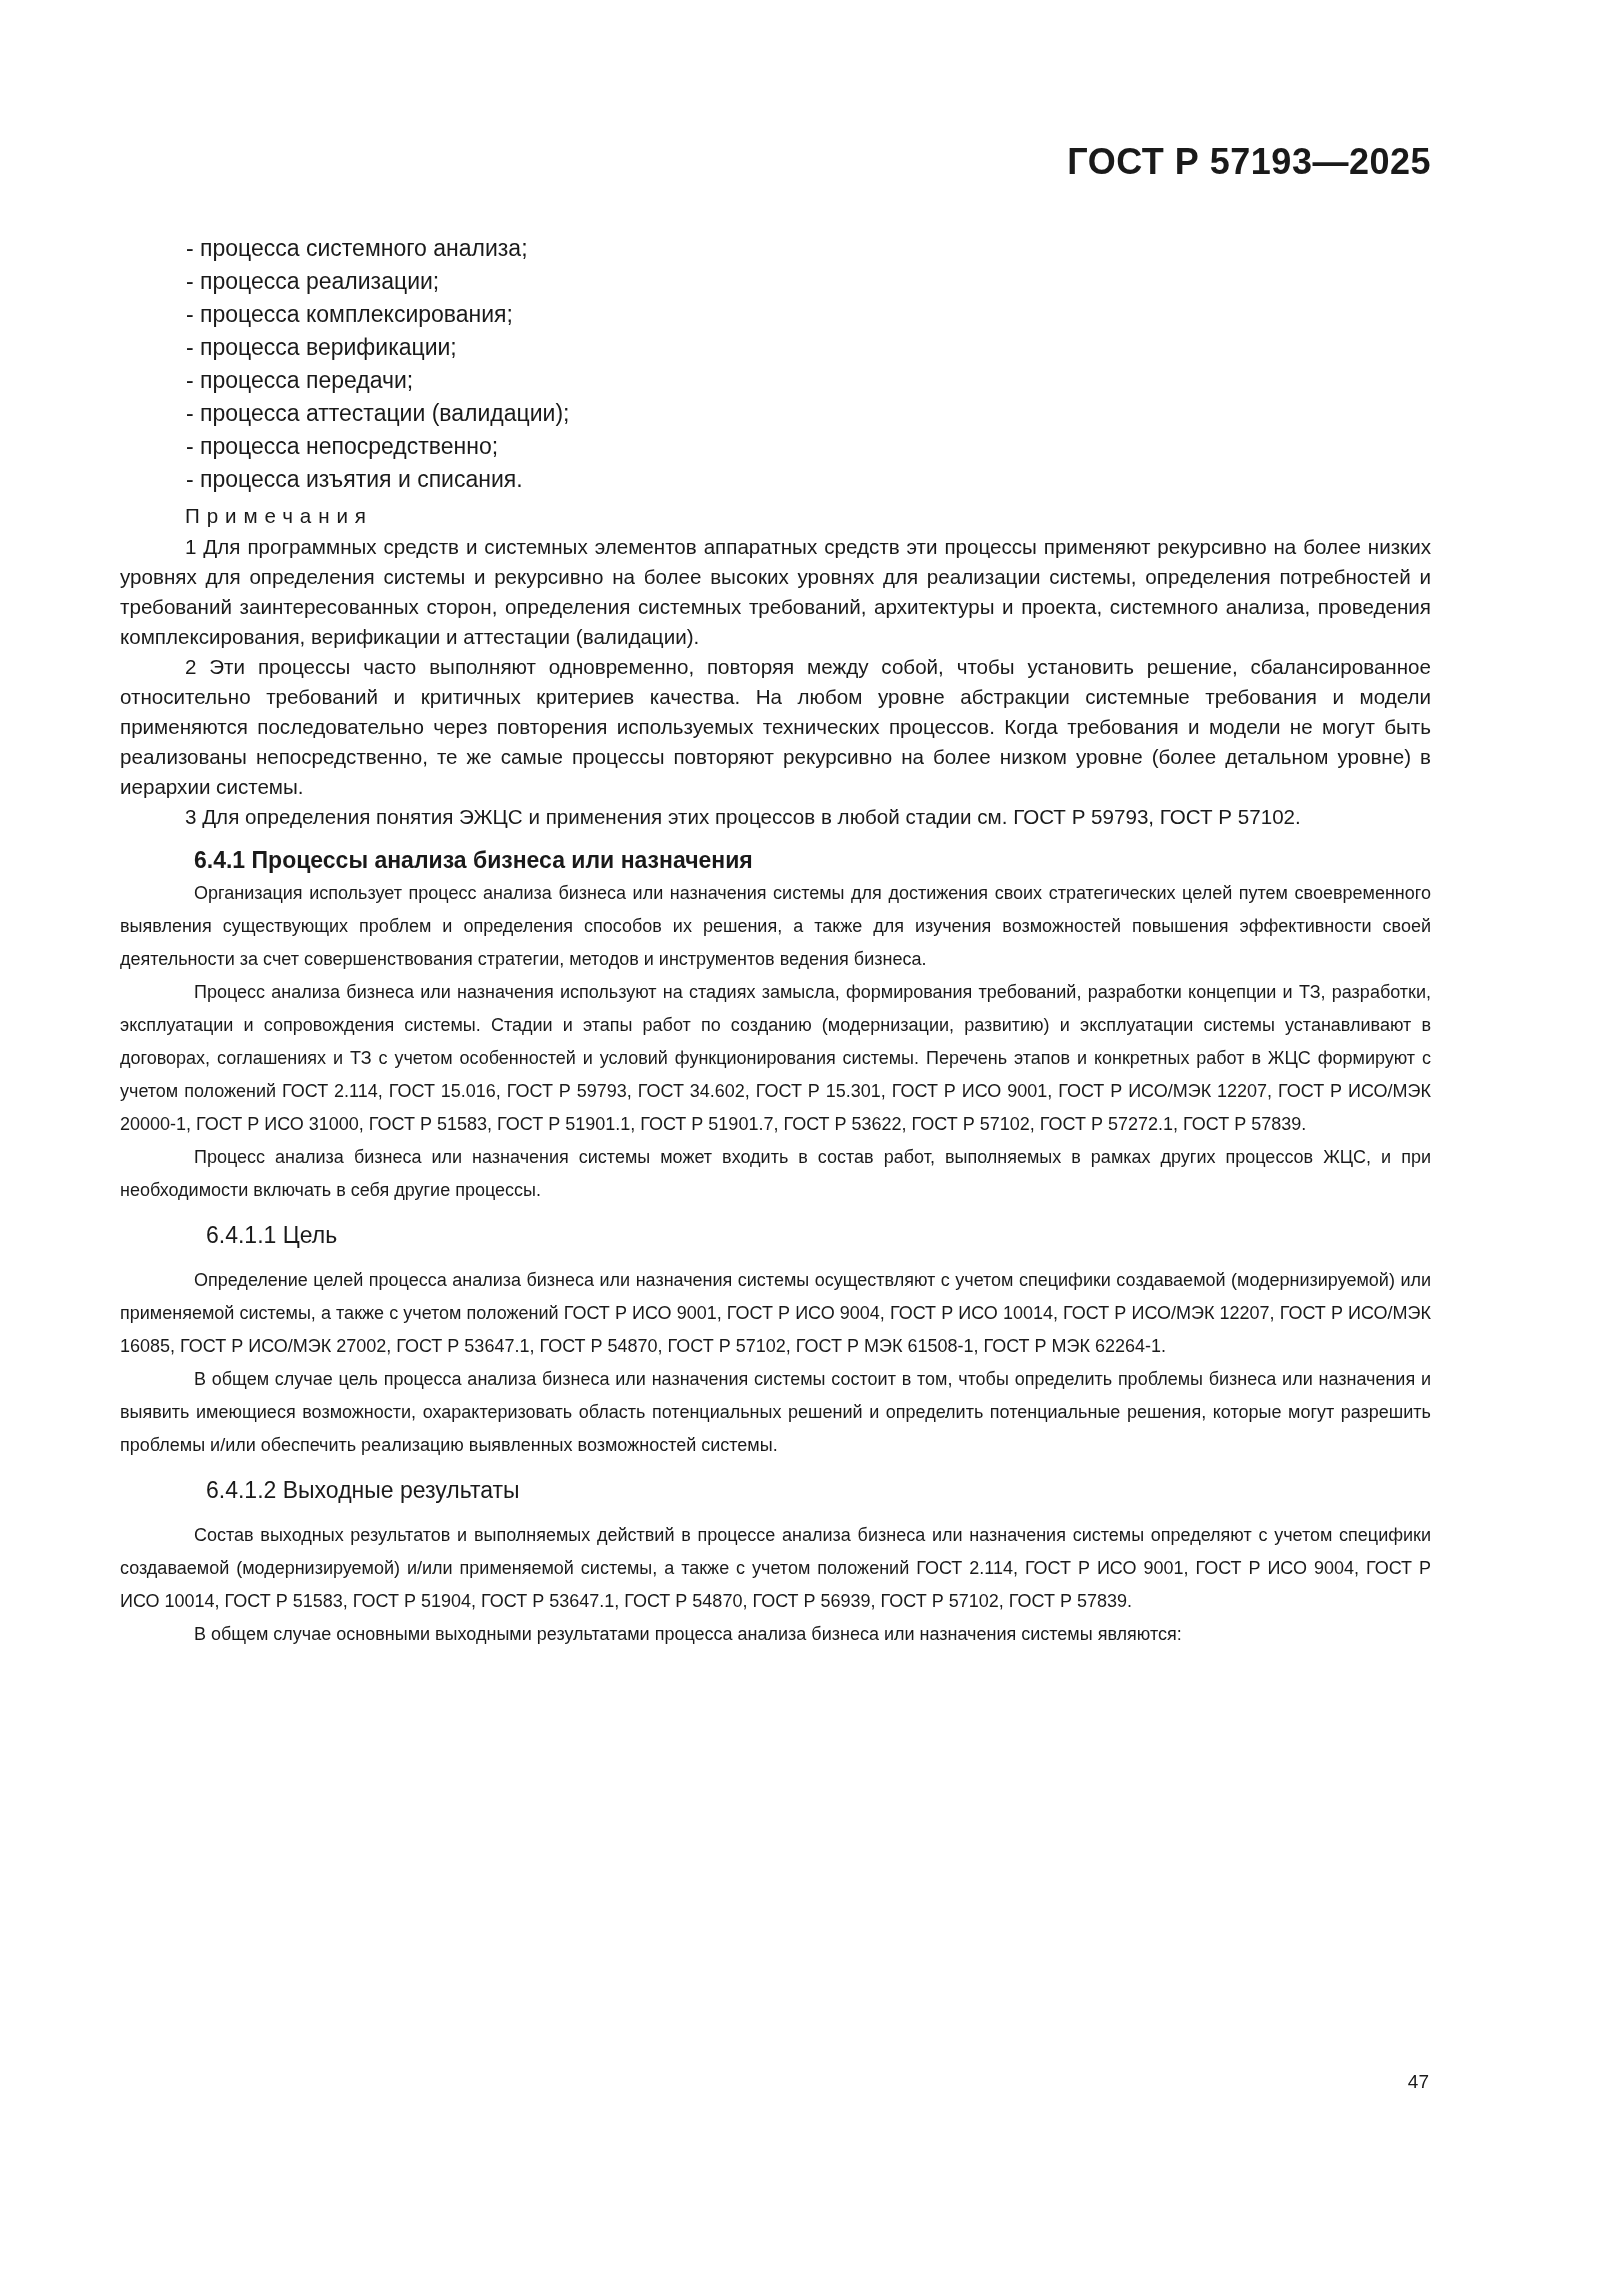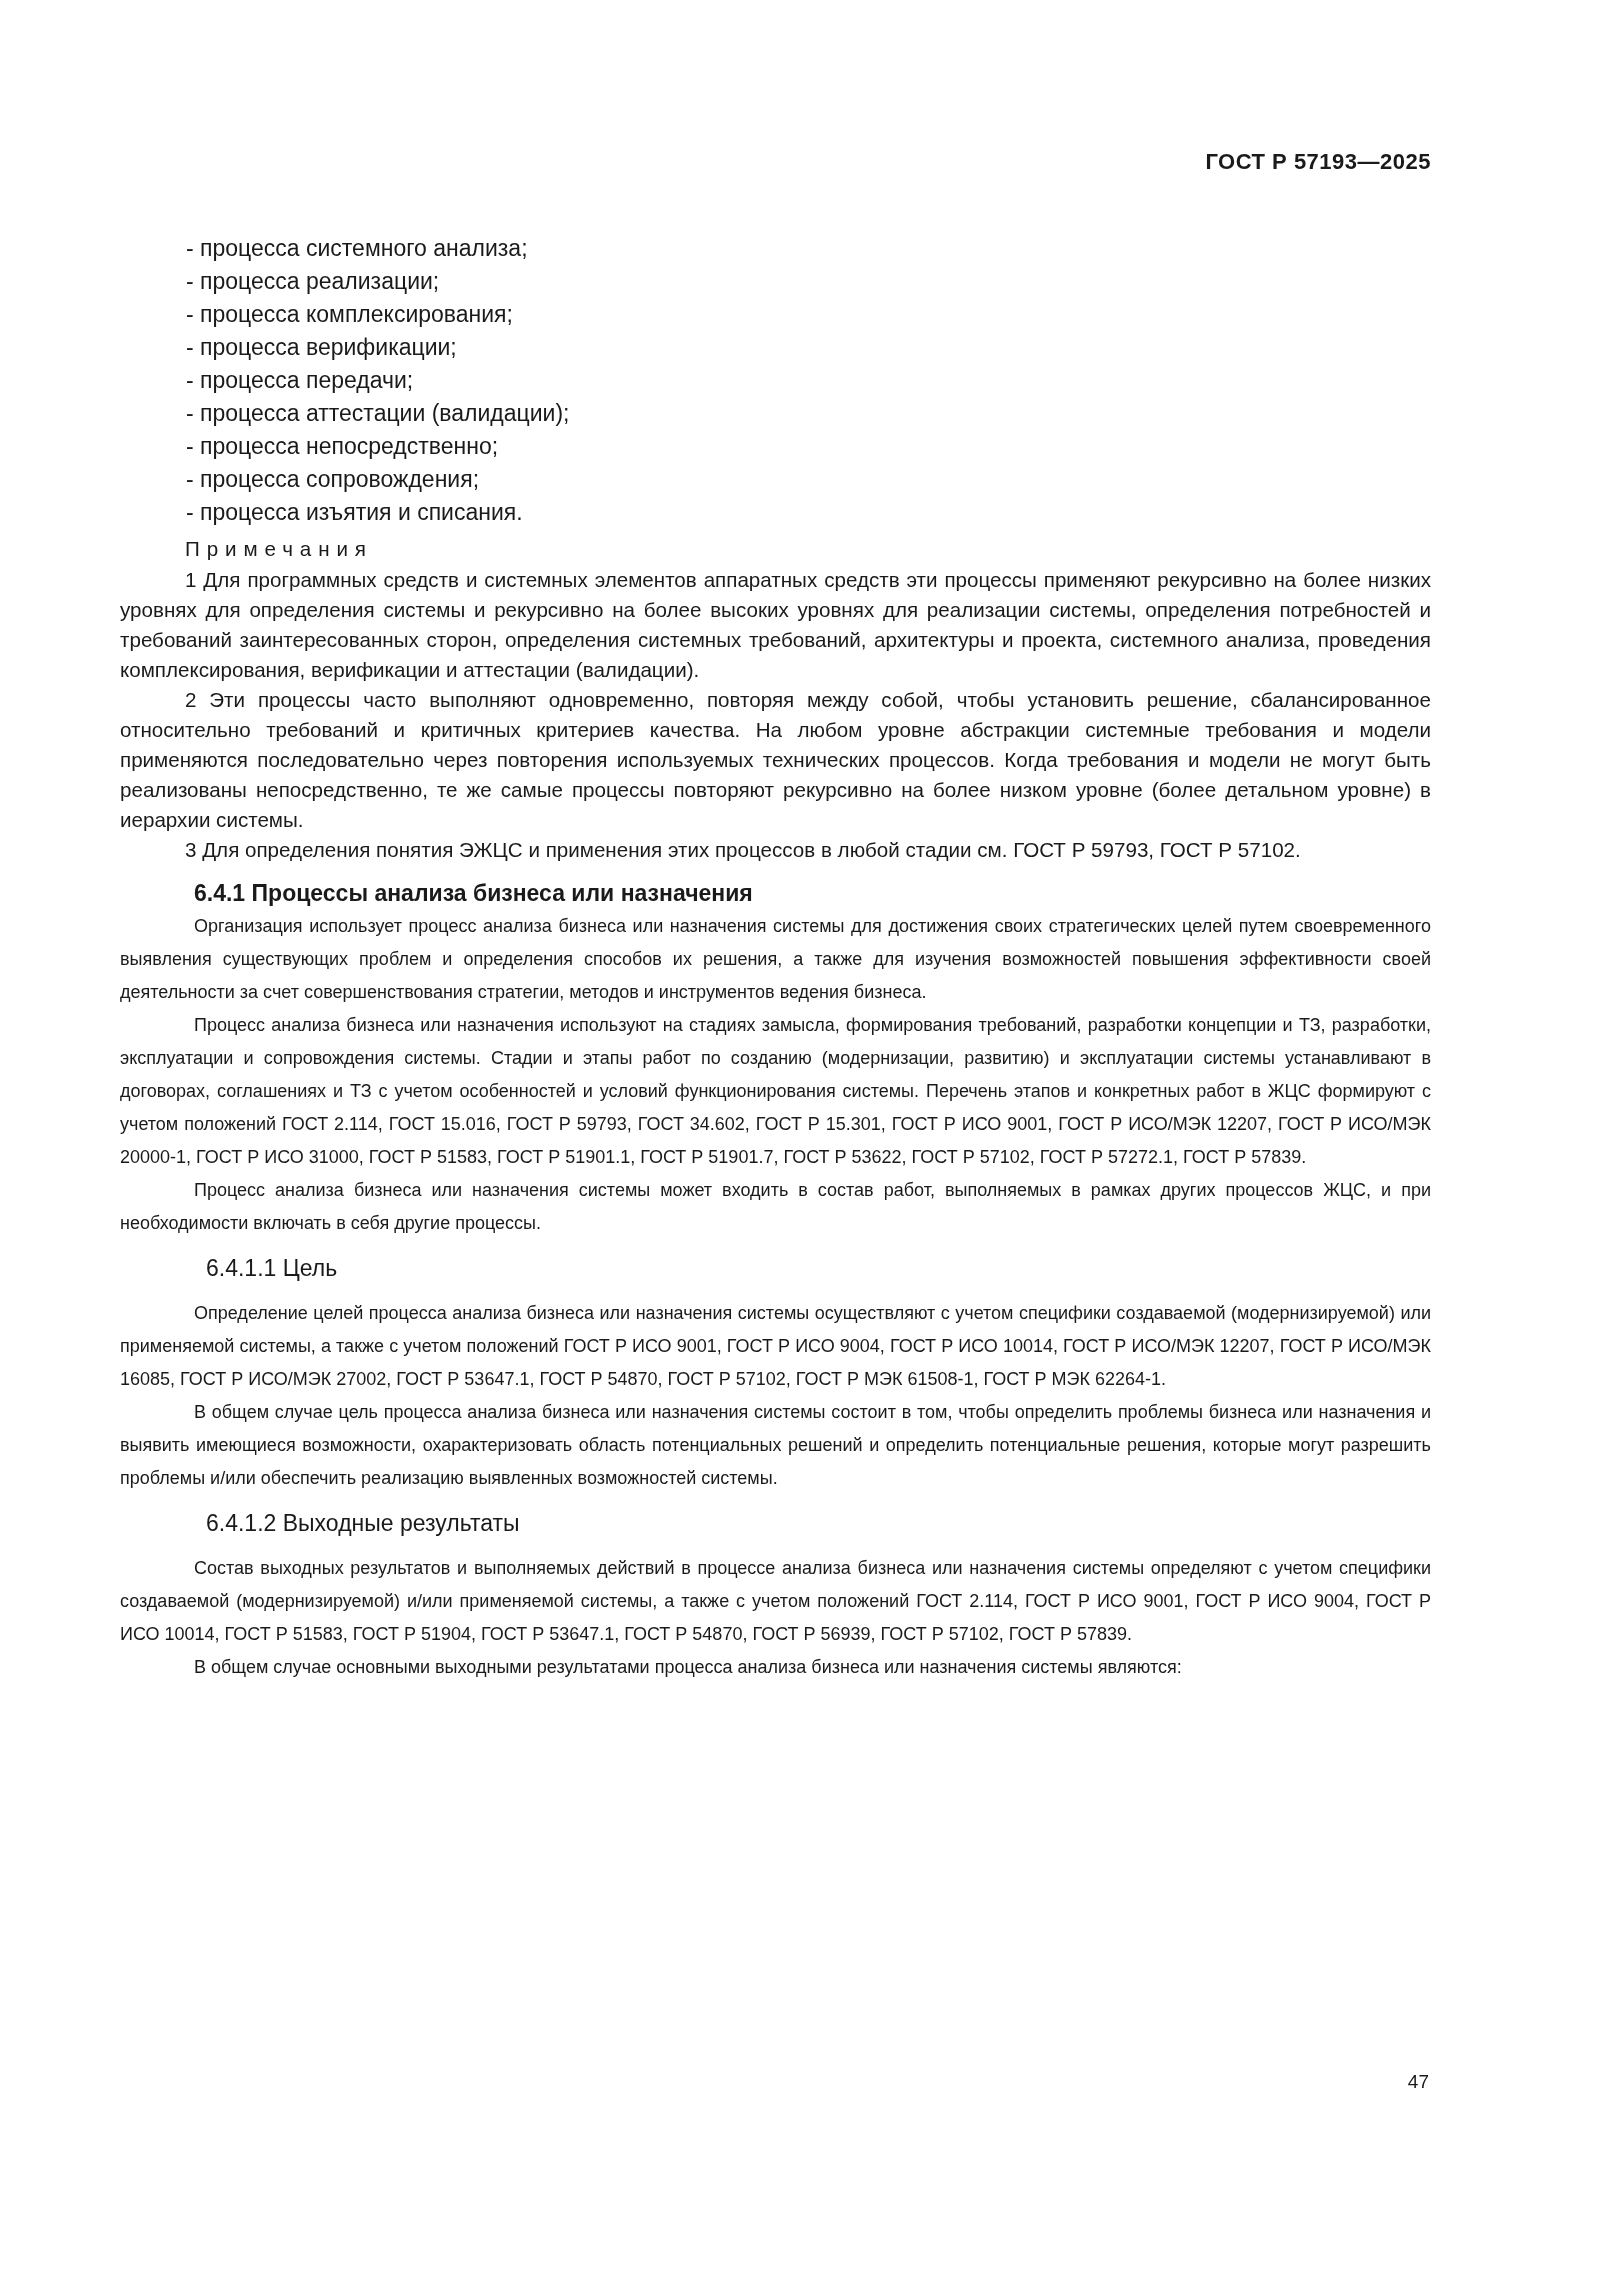--- a/index.html
+++ b/index.html
@@ -15,21 +15,21 @@
     background: #ffffff;
     color: #1a1a1a;
     font-family: "Liberation Sans", sans-serif;
     box-sizing: border-box;
     padding: 147px 190px 0 120px;
     overflow: hidden;
   }
   .doc-header {
     text-align: right;
     font-weight: 700;
-    font-size: 22px;
+    font-size: 36px;
     line-height: 29px;
     margin: 0 0 56px 0;
     letter-spacing: 0.5px;
   }
   .list-item {
     margin: 0;
     font-size: 23px;
     line-height: 33px;
     text-indent: 66px;
   }
@@ -87,21 +87,20 @@
   <div class="doc-header">ГОСТ Р 57193—2025</div>
 
   <div>
     <p class="list-item">- процесса системного анализа;</p>
     <p class="list-item">- процесса реализации;</p>
     <p class="list-item">- процесса комплексирования;</p>
     <p class="list-item">- процесса верификации;</p>
     <p class="list-item">- процесса передачи;</p>
     <p class="list-item">- процесса аттестации (валидации);</p>
     <p class="list-item">- процесса непосредственно;</p>
-    <p class="list-item">- процесса сопровождения;</p>
     <p class="list-item">- процесса изъятия и списания.</p>
   </div>
 
   <div class="notes">
     <p class="notes-title">Примечания</p>
     <p class="note">1 Для программных средств и системных элементов аппаратных средств эти процессы применяют рекурсивно на более низких уровнях для определения системы и рекурсивно на более высоких уровнях для реализации системы, определения потребностей и требований заинтересованных сторон, определения системных требований, архитектуры и проекта, системного анализа, проведения комплексирования, верификации и аттестации (валидации).</p>
     <p class="note">2 Эти процессы часто выполняют одновременно, повторяя между собой, чтобы установить решение, сбалансированное относительно требований и критичных критериев качества. На любом уровне абстракции системные требования и модели применяются последовательно через повторения используемых технических процессов. Когда требования и модели не могут быть реализованы непосредственно, те же самые процессы повторяют рекурсивно на более низком уровне (более детальном уровне) в иерархии системы.</p>
     <p class="note">3 Для определения понятия ЭЖЦС и применения этих процессов в любой стадии см. ГОСТ Р 59793, ГОСТ Р 57102.</p>
   </div>
 

